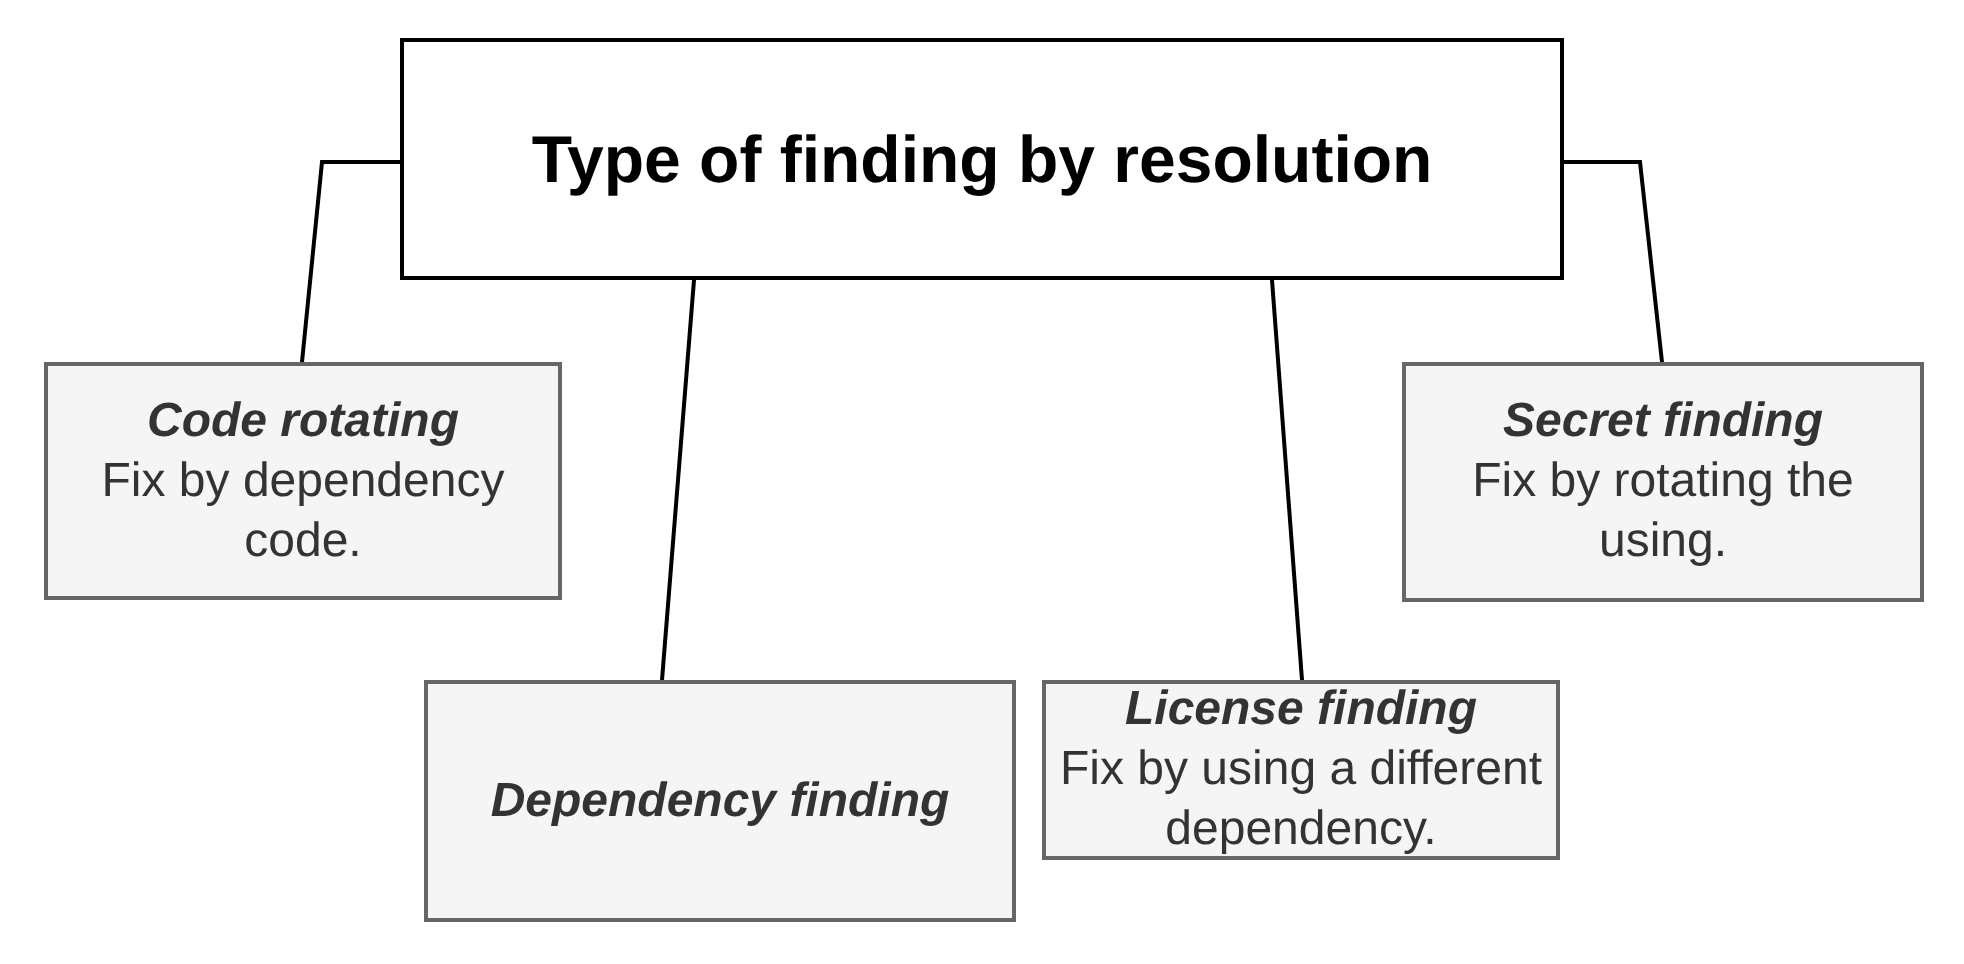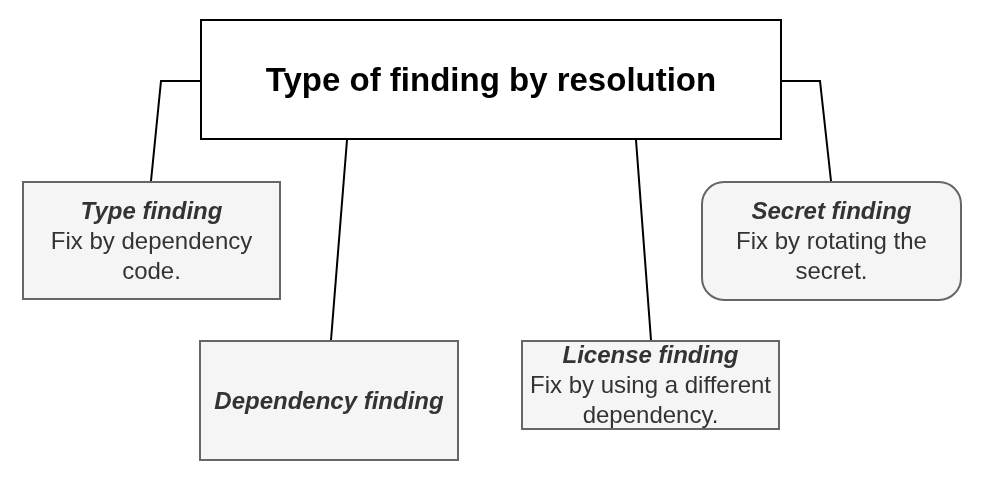--- a/index.html
+++ b/index.html
@@ -58,60 +58,60 @@
     border: 2px solid var(--node-border, #666666);
     color: var(--node-text, #333333);
     font-size: 24px;
     line-height: 30px;
   }
   .leaf-title {
     font-weight: bold;
     font-style: italic;
   }
   .node-code       { left: 22px;  top: 181px; width: 259px; height: 119px; }
-  .node-dependency { left: 199px; top: 340px; width: 260px; height: 121px; }
+  .node-dependency { left: 212px; top: 340px; width: 296px; height: 121px; }
   .node-license    { left: 521px; top: 340px; width: 259px; height: 90px; }
-  .node-secret     { left: 701px; top: 181px; width: 261px; height: 120px; border-radius: 23px; }
+  .node-secret     { left: 701px; top: 181px; width: 261px; height: 120px; }
 </style>
 </head>
 <body>
 
 <div class="canvas">
 
   <svg class="connectors" viewBox="0 0 982 482" xmlns="http://www.w3.org/2000/svg">
     <path class="connector" d="M 200 81 L 161 81 L 151 181"></path>
     <path class="connector" d="M 347 140 L 331 340"></path>
     <path class="connector" d="M 636 140 L 651 340"></path>
     <path class="connector" d="M 782 81 L 820 81 L 831 181"></path>
   </svg>
 
   <div class="node root-node">
     <div class="root-title">Type of finding by resolution</div>
   </div>
 
   <div class="node leaf node-code">
     <div>
-      <div class="leaf-title">Type finding</div>
+      <div class="leaf-title">Code rotating</div>
       <div class="leaf-desc">Fix by dependency code.</div>
     </div>
   </div>
 
   <div class="node leaf node-dependency">
     <div>
       <div class="leaf-title">Dependency finding</div>
     </div>
   </div>
 
   <div class="node leaf node-license">
     <div>
       <div class="leaf-title">License finding</div>
       <div class="leaf-desc">Fix by using a different dependency.</div>
     </div>
   </div>
 
   <div class="node leaf node-secret">
     <div>
       <div class="leaf-title">Secret finding</div>
-      <div class="leaf-desc">Fix by rotating the secret.</div>
+      <div class="leaf-desc">Fix by rotating the using.</div>
     </div>
   </div>
 
 </div>
 
 </body></html>

